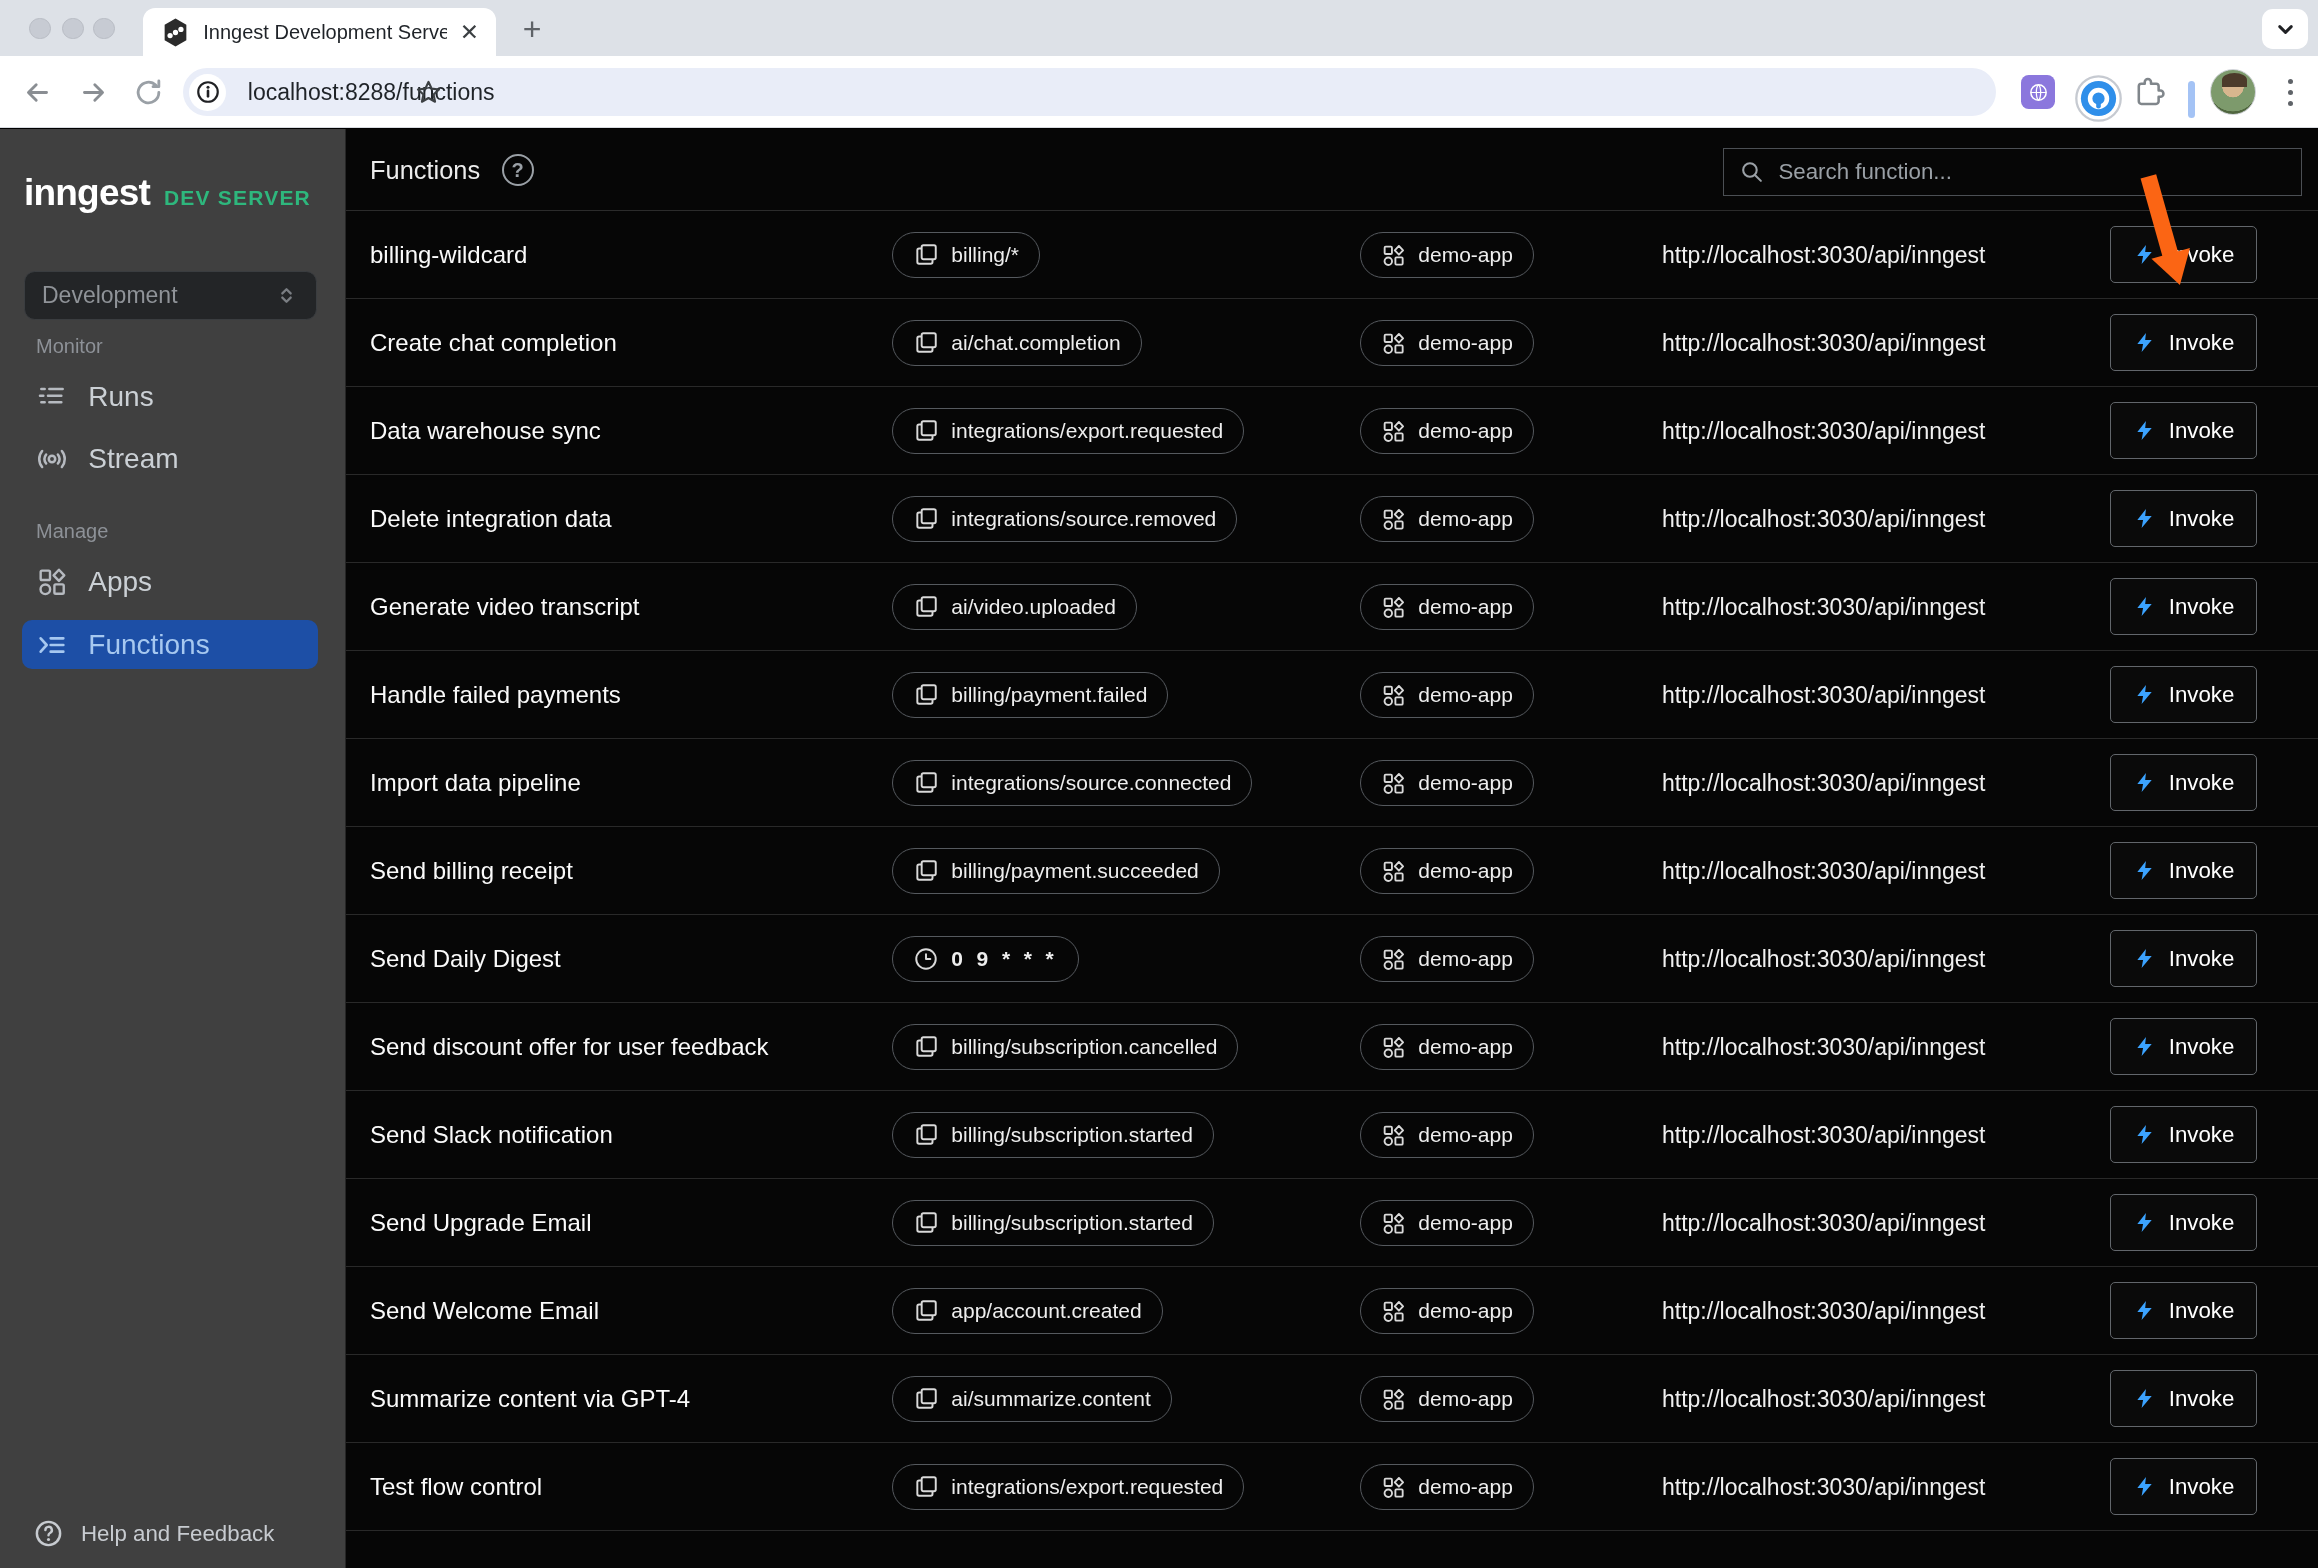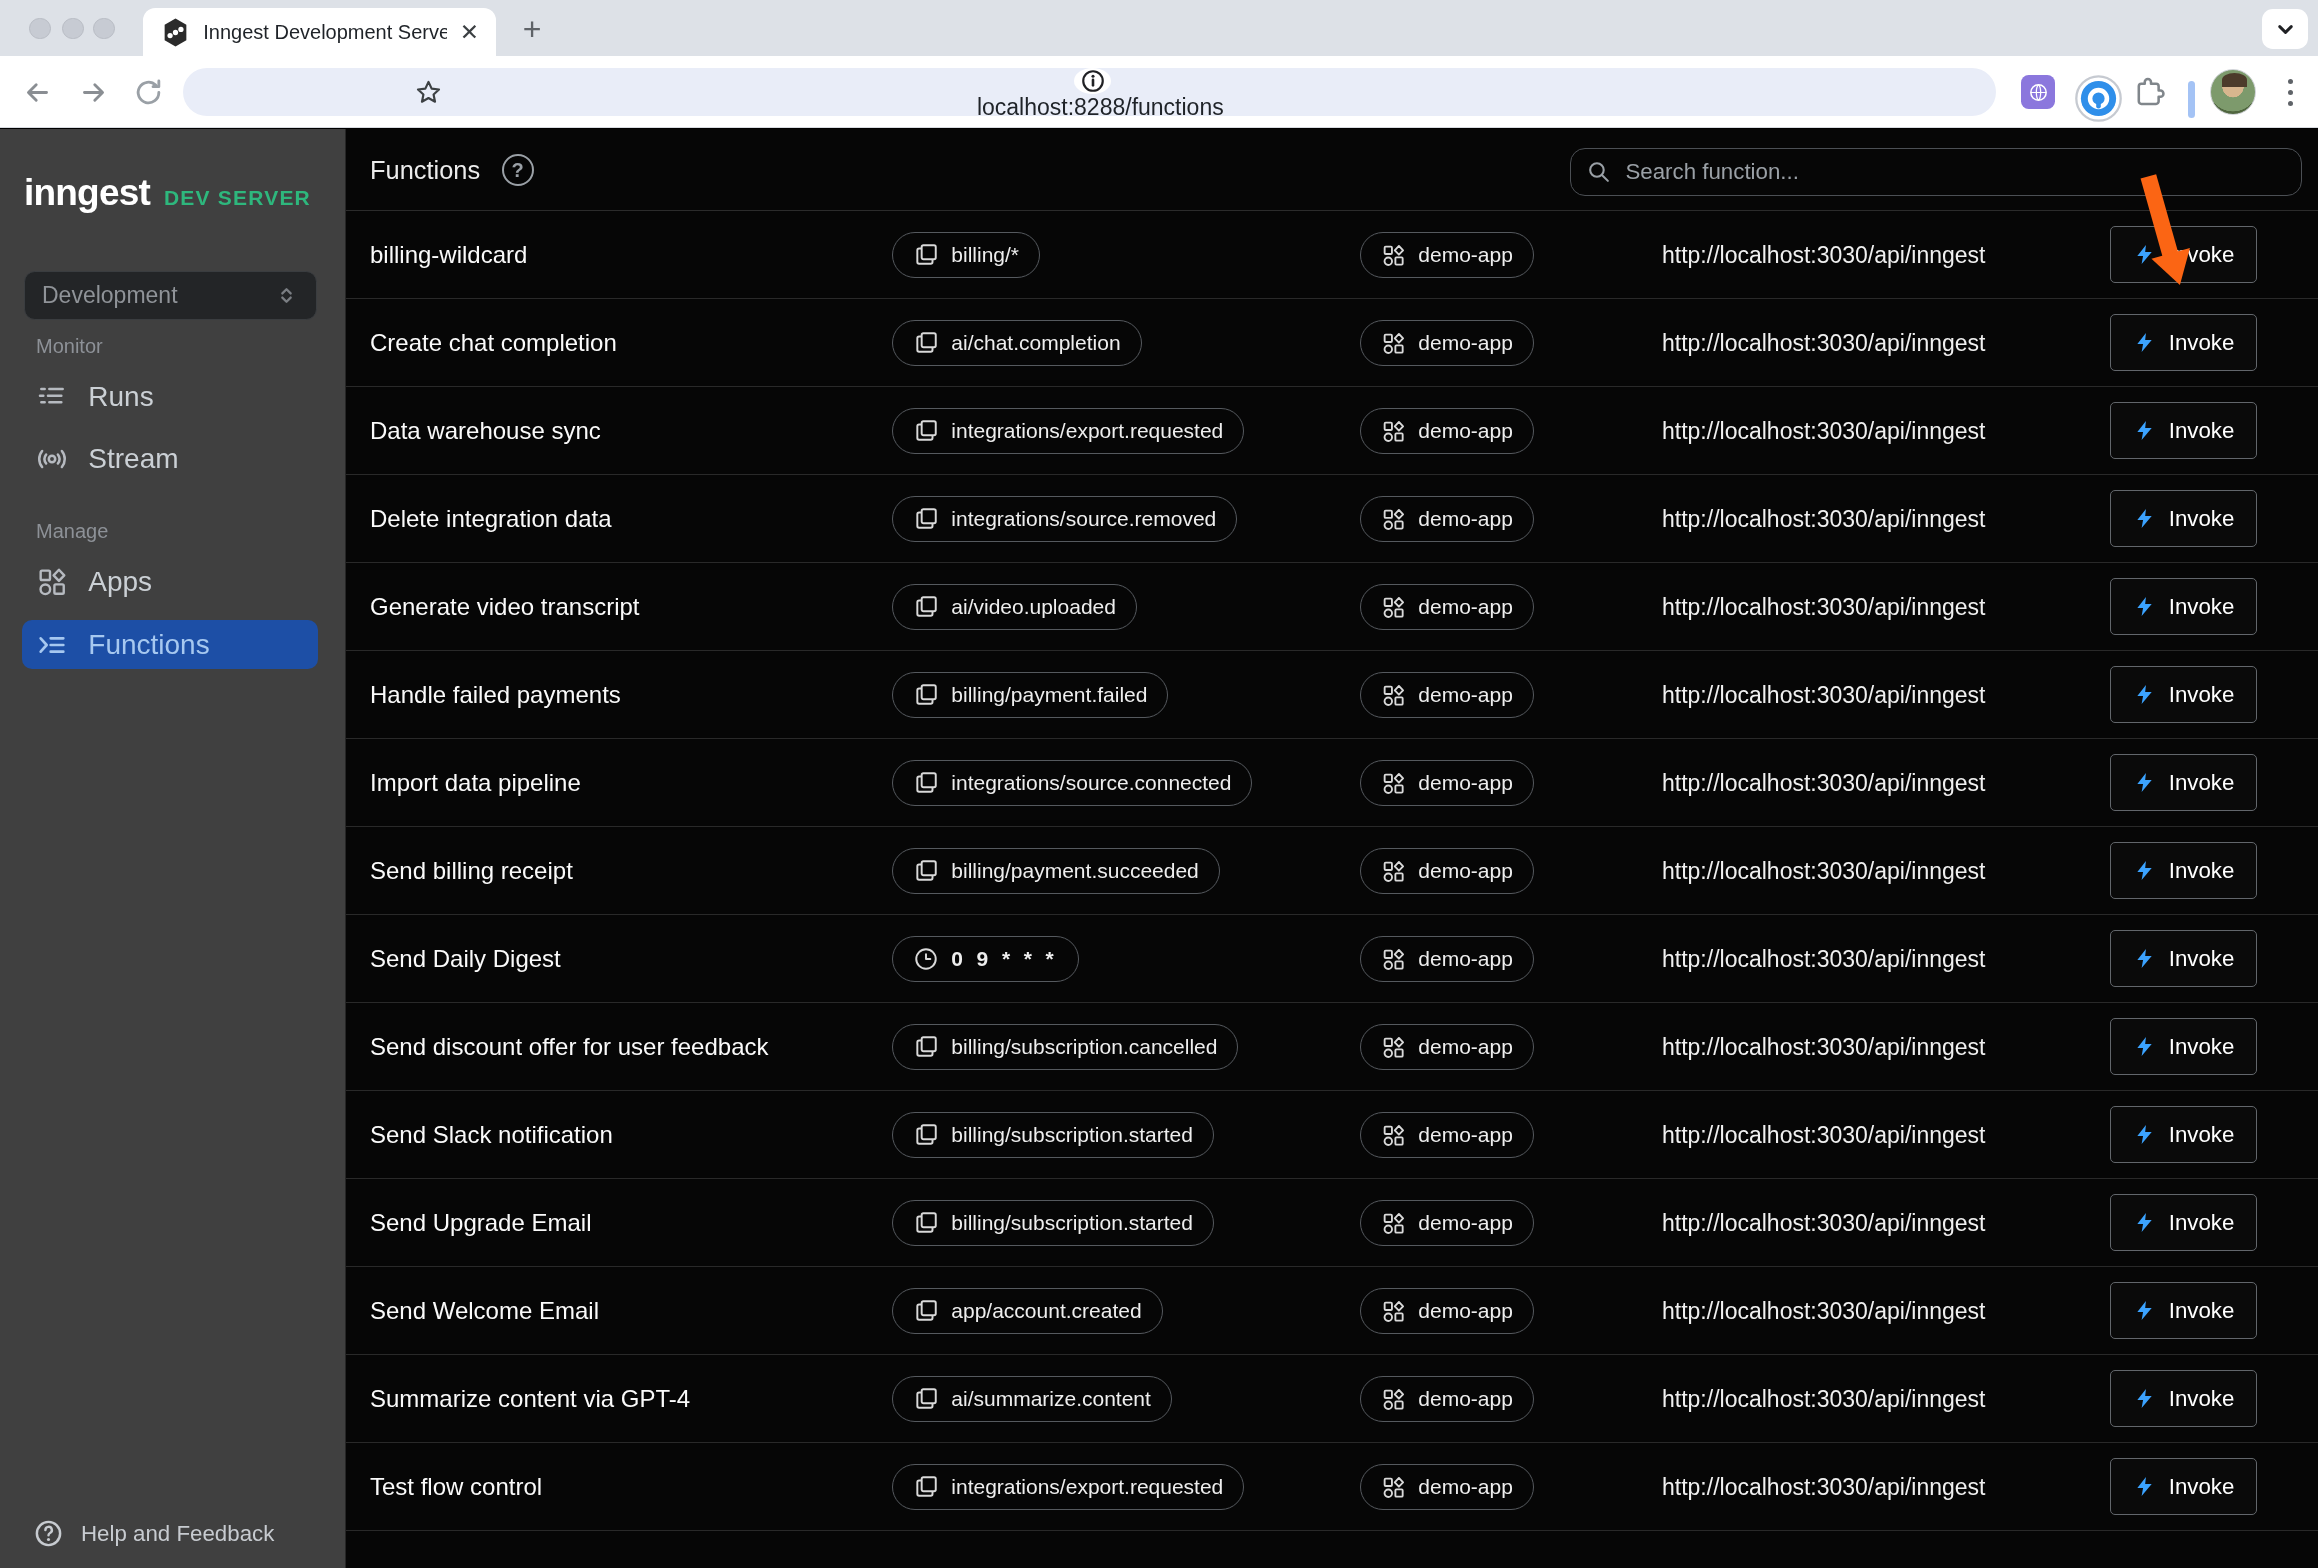--- a/index.html
+++ b/index.html
@@ -18,21 +18,21 @@
   .tab-close { font-size:23px; color:#3c4043; line-height:1; cursor:default; }
   .newtab { position:absolute; left:515px; top:14px; width:34px; height:34px; color:#5f6368;
             font-size:32px; line-height:31px; text-align:center; font-weight:300; }
   .tabsearch { position:absolute; right:10.8px; top:9.2px; width:46px; height:40px; background:#fff;
                border-radius:10.8px; display:flex; align-items:center; justify-content:center; }
 
   .toolbar { position:absolute; left:0; top:56px; width:2319px; height:72px; background:#ffffff;
              border-bottom:0.8px solid #d8dbe0; }
   .navbtn { position:absolute; top:20px; width:32px; height:32px; display:flex; align-items:center; justify-content:center; }
   .omnibox { position:absolute; left:183px; top:12.3px; width:1813px; height:48px; background:#e9edf8;
-             border-radius:24px; display:flex; align-items:center;flex-direction:column; }
+             border-radius:24px; display:flex; align-items:center; }
   .infochip { width:37px; height:37px; border-radius:50%; background:#ffffff; margin-left:6.2px;
               display:flex; align-items:center; justify-content:center; }
   .urltext { margin-left:21.6px; font-size:23px; color:#1f2328; }
   .star { position:absolute; right:1876px; top:22.3px; }
   .extpurple { position:absolute; left:2021px; top:19px; width:34px; height:34px; border-radius:7.7px;
                background:#8b77dd; display:flex; align-items:center; justify-content:center; }
   .onepw { position:absolute; left:2074px; top:17.7px; }
   .puzzle { position:absolute; left:2132px; top:19px; }
   .bluebar { position:absolute; left:2188px; top:25px; width:7px; height:37px; border-radius:3.9px; background:#a4c3f5; }
   .avatar { position:absolute; left:2210px; top:13px; width:46px; height:46px; border-radius:50%;
@@ -64,22 +64,22 @@
   .side-footer { position:absolute; left:33px; bottom:20px; display:flex; align-items:center; gap:17px;
                  color:#c7cbd0; font-size:22.3px; }
 
   
   #main { position:relative; flex:1; height:100%; background:#060606; }
   .main-header { position:relative; height:82px; border-bottom:0.8px solid #2b2b2b; }
   .page-title-wrap { position:absolute; left:24px; top:0; height:82px; display:flex; align-items:center; gap:21.6px; }
   .page-title { font-size:25.4px; font-weight:500; color:#ececec; }
   .help-circ { width:32px; height:32px; border-radius:50%; border:2.3px solid #9aa0a6; color:#9aa0a6;
                font-size:20px; font-weight:700; display:flex; align-items:center; justify-content:center; }
-  .search-box { position:absolute; right:17px; top:18.5px; width:732px; height:48px; background:transparent;
-                border:1.5px solid #4b4f54; border-radius:15px; display:flex; align-items:center; padding:0 15.4px; gap:14px; }
+  .search-box { position:absolute; right:17px; top:18.5px; width:579px; height:48px; background:transparent;
+                border:1.5px solid #4b4f54; border-radius:0; display:flex; align-items:center; padding:0 15.4px; gap:14px; }
   .search-box input { flex:1; background:transparent; border:none; outline:none; color:#e6e6e6;
                       font-size:22.3px; font-family:"Liberation Sans", sans-serif; }
   .search-box input::placeholder { color:#9aa0a6; }
 
   .thead { position:relative; height:69px; border-bottom:0.8px solid #2b2b2b; }
   .th { position:absolute; top:0; height:69px; display:flex; align-items:center; gap:10.8px;
         font-size:22.3px; font-weight:600; color:#9aa0a6; }
   .th-name{left:24px} .th-trig{left:546px} .th-app{left:1014px} .th-url{left:1316px}
 
   .rows { position:relative; }

